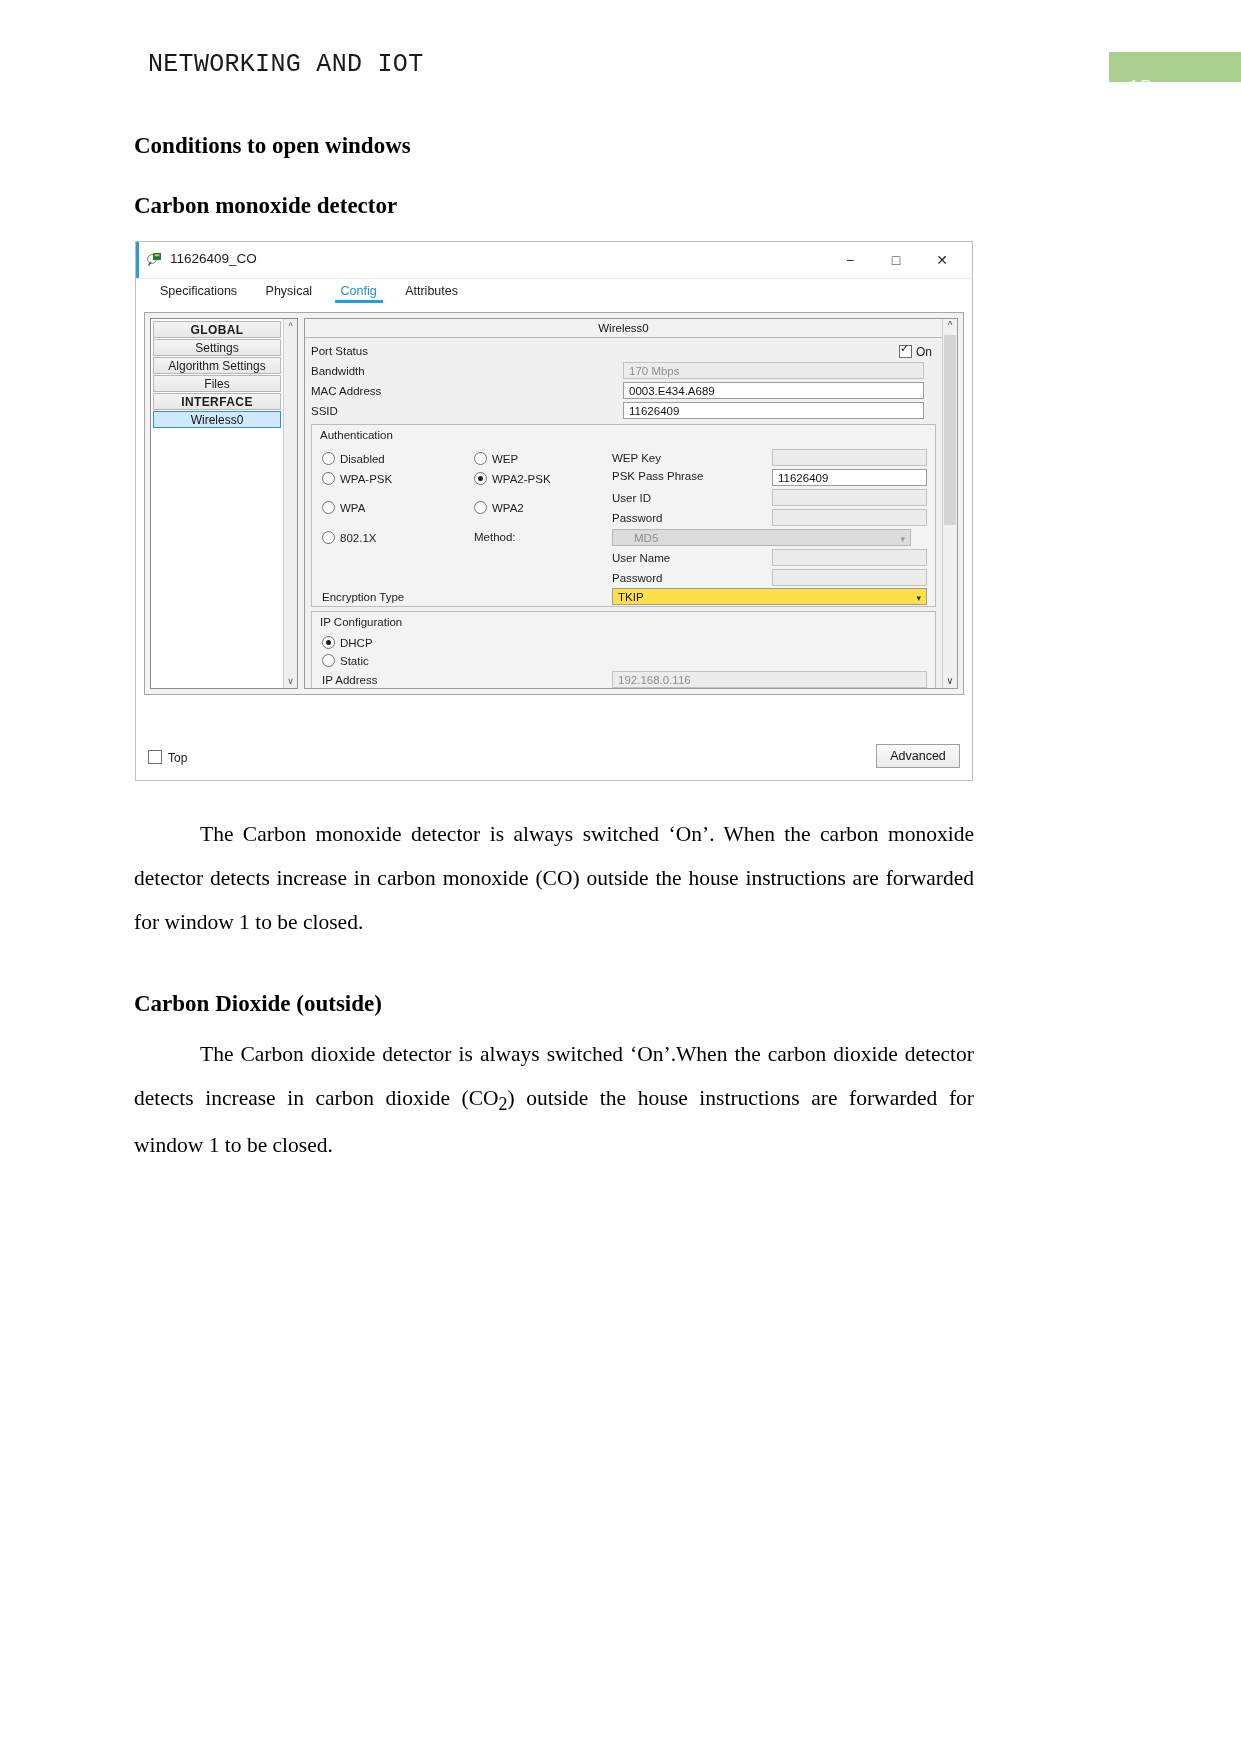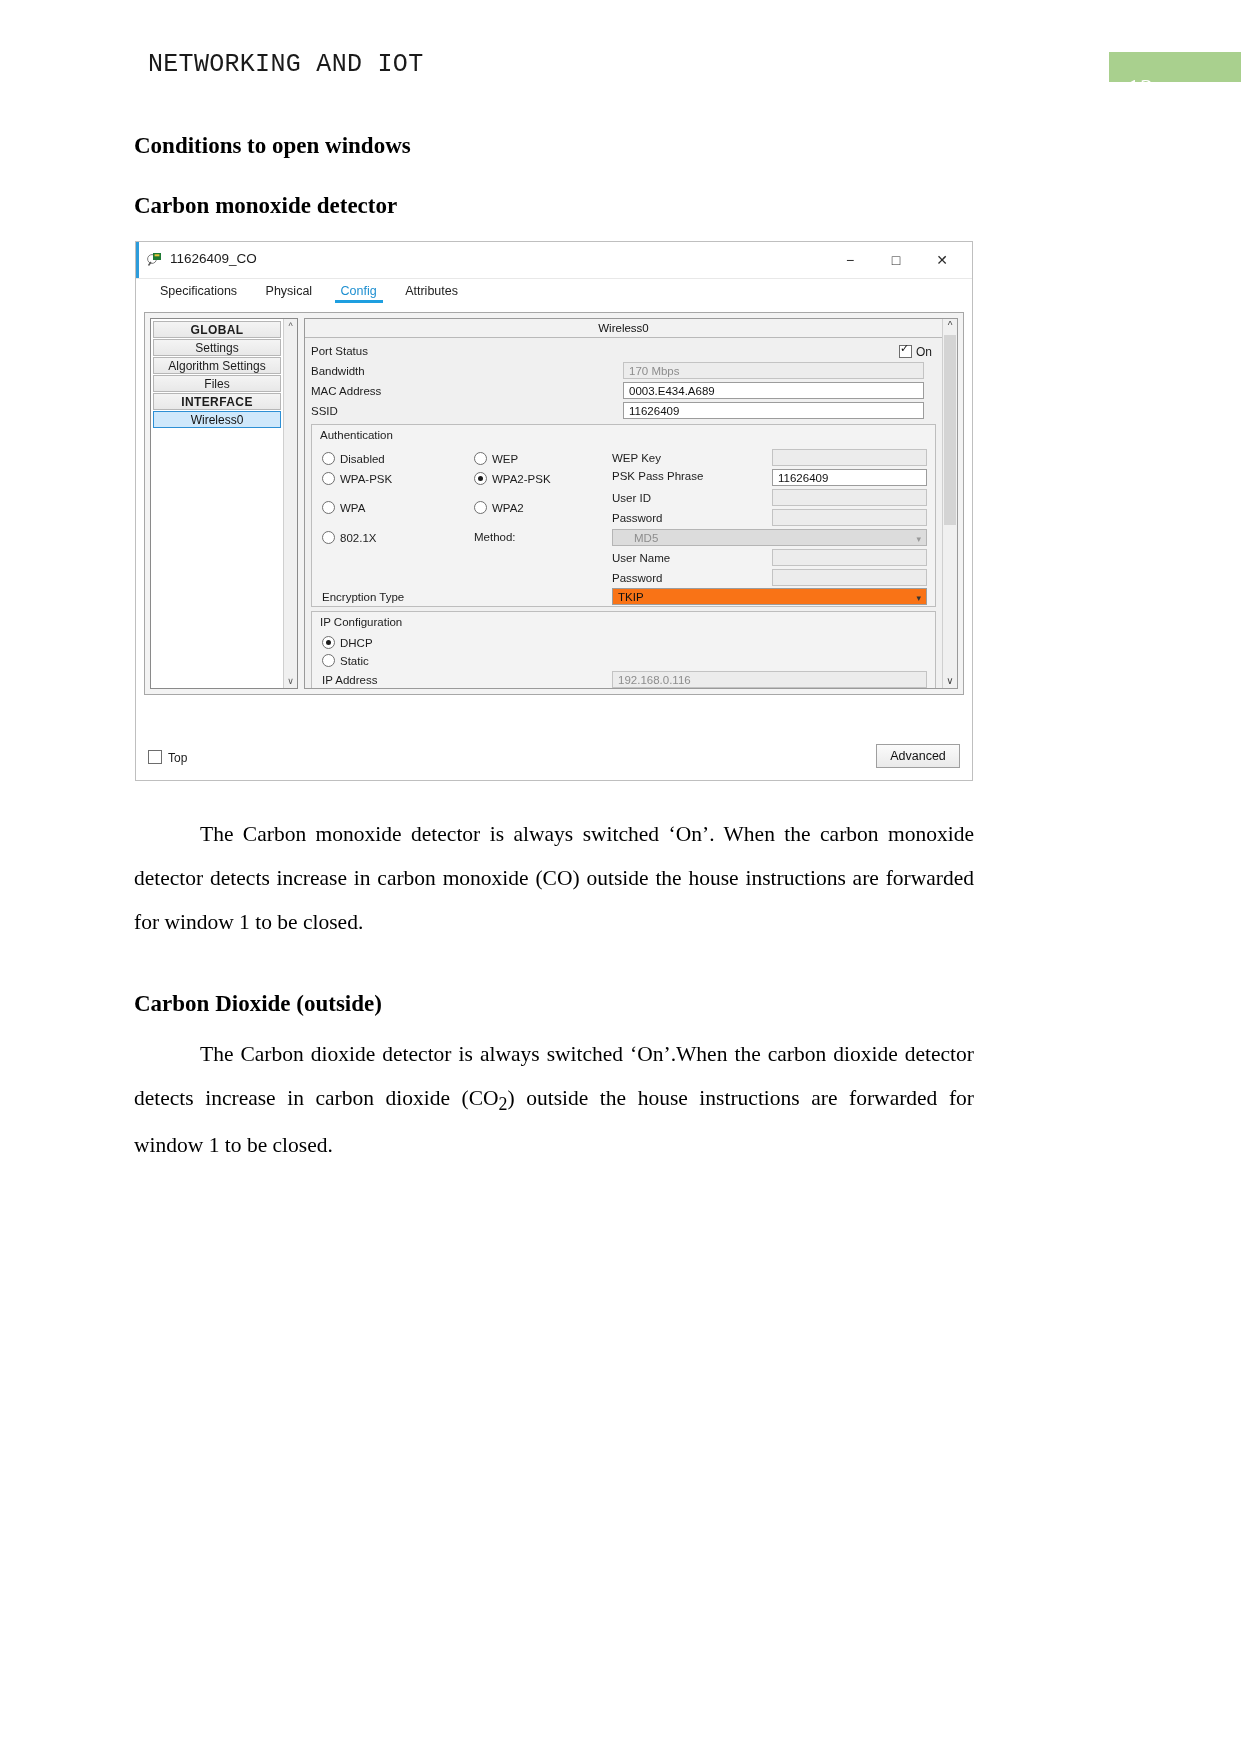--- a/index.html
+++ b/index.html
@@ -351,21 +351,21 @@
   .sublabel {
     position: absolute;
     font-size: 11.5px;
     color: #1c1c1c;
   }
   .dropdown {
     position: absolute;
     height: 17px;
     box-sizing: border-box;
     border: 1px solid #9c9c9c;
-    background: #f97316;
+    background: #fde047;
     font-size: 11.5px;
     padding: 1px 5px;
     line-height: 14px;
     color: #111;
   }
   .dropdown .caret {
     position: absolute;
     right: 5px;
     top: 2px;
     font-size: 9px;
@@ -537,21 +537,21 @@
 
           <span class="sublabel" style="left:300px; top:45px;">PSK Pass Phrase</span>
           <span class="fld" style="left:460px; right:8px; top:44px;">11626409</span>
 
           <span class="sublabel" style="left:300px; top:67px;">User ID</span>
           <span class="fld readonly" style="left:460px; right:8px; top:64px;"></span>
 
           <span class="sublabel" style="left:300px; top:87px;">Password</span>
           <span class="fld readonly" style="left:460px; right:8px; top:84px;"></span>
 
-          <span class="dropdown grey" style="left:300px; right:8px; top:104px;padding-left:21px;">
+          <span class="dropdown grey" style="left:300px; right:24px; top:104px;padding-left:21px;">
             <span>MD5</span>
             <span class="caret">▾</span>
           </span>
 
           <span class="sublabel" style="left:300px; top:127px;">User Name</span>
           <span class="fld readonly" style="left:460px; right:8px; top:124px;"></span>
 
           <span class="sublabel" style="left:300px; top:147px;">Password</span>
           <span class="fld readonly" style="left:460px; right:8px; top:144px;"></span>
 

